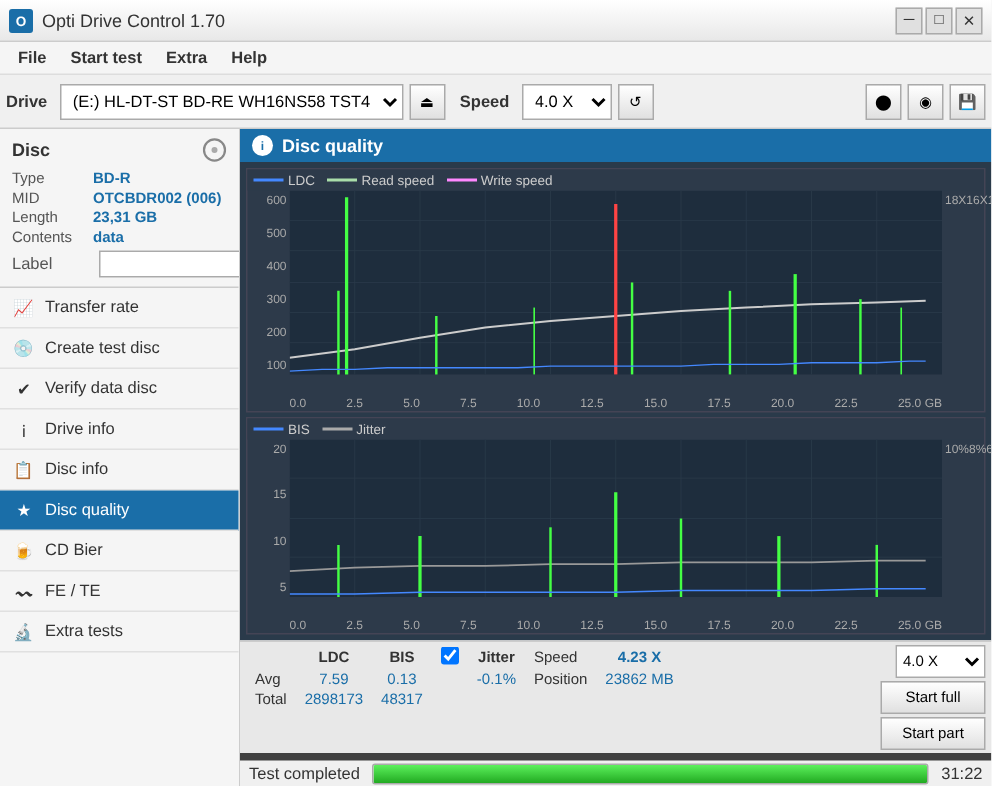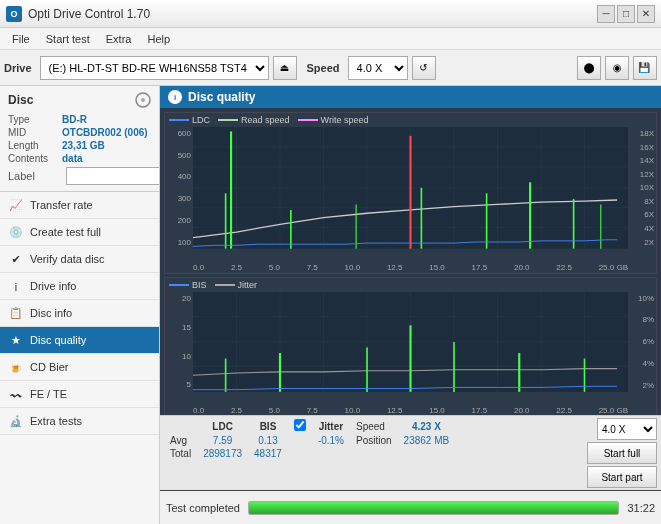--- a/index.html
+++ b/index.html
@@ -18,21 +18,21 @@
     .title-bar-controls { display: flex; gap: 2px; }
     .title-btn { width: 18px; height: 18px; border: 1px solid #aaa; background: #e0e0e0; cursor: pointer; display: flex; align-items: center; justify-content: center; font-size: 10px; color: #333; }
 
     
     .menu-bar {
       background: #f5f5f5;
       border-bottom: 1px solid #ddd;
       display: flex; align-items: center;
       padding: 2px 4px; height: 22px;
     }
-    .menu-item { padding: 2px 8px; cursor: pointer; font-size: 11px; color: #333; }
+    .menu-item { padding: 2px 8px; cursor: pointer; font-size: 11px; color: #333; font-weight: bold; }
 
     
     .toolbar {
       background: #f0f0f0;
       border-bottom: 1px solid #ccc;
       display: flex; align-items: center;
       padding: 3px 4px; height: 36px; gap: 4px;
     }
     .toolbar-label { font-size: 11px; font-weight: bold; color: #333; margin-right: 4px; }
     .drive-select {
@@ -159,60 +159,60 @@
     .chart-body {
       flex: 1;
       display: flex;
       position: relative;
     }
 
     
     .y-axis-right {
       width: 28px;
       display: flex;
+      flex-direction: row;
+      justify-content: space-between;
+      padding: 2px 2px;
+      font-size: 8px;
+      color: #aaa;
+      text-align: right;
+    }
+
+    .chart-canvas-wrap {
+      flex: 1;
+      position: relative;
+      overflow: hidden;
+    }
+
+    .chart-svg {
+      width: 100%;
+      height: 100%;
+    }
+
+    
+    .x-axis {
+      display: flex;
+      justify-content: space-between;
+      padding: 14px 28px 1px 28px;
+      font-size: 8px;
+      color: #aaa;
+    }
+
+    
+    .y-axis-left {
+      width: 28px;
+      display: flex;
       flex-direction: column;
       justify-content: space-between;
       padding: 2px 2px;
       font-size: 8px;
       color: #aaa;
       text-align: right;
     }
 
-    .chart-canvas-wrap {
-      flex: 1;
-      position: relative;
-      overflow: hidden;
-    }
-
-    .chart-svg {
-      width: 100%;
-      height: 100%;
-    }
-
-    
-    .x-axis {
-      display: flex;
-      justify-content: space-between;
-      padding: 14px 28px 1px 28px;
-      font-size: 8px;
-      color: #aaa;
-    }
-
-    
-    .y-axis-left {
-      width: 28px;
-      display: flex;
-      flex-direction: column;
-      justify-content: space-between;
-      padding: 2px 2px;
-      font-size: 8px;
-      color: #aaa;
-      text-align: right;
-    }
-
     
     .stats-footer {
       background: #e8e8e8;
       border-top: 1px solid #ccc;
       padding: 2px 4px;
       display: flex;
       gap: 4px;
       align-items: flex-start;
     }
 
@@ -230,23 +230,23 @@
       background: linear-gradient(to bottom, #fff, #e0e0e0);
       cursor: pointer; font-size: 10px; padding: 0 6px;
     }
     .speed-select-small {
       height: 22px; border: 1px solid #aaa; background: white; font-size: 10px; width: 60px;
     }
 
     
     .bottom-bar {
       background: #f0f0f0;
-      border-top: 1px solid #404040;
+      border-top: 5px solid #404040;
       display: flex; align-items: center;
-      padding: 2px 6px; height: 34px; gap: 8px;
+      padding: 2px 6px; height: 22px; gap: 8px;
     }
     .status-text { font-size: 11px; color: #333; flex: 0 0 auto; }
     .progress-bar-wrap {
       flex: 1;
       height: 14px;
       background: #ccc;
       border: 1px solid #aaa;
       border-radius: 2px;
       overflow: hidden;
     }
@@ -336,21 +336,21 @@
       </div>
     </div>
 
     <div id="nav-items-container">
     <div class="nav-item">
       <span class="nav-icon">📈</span>
       <span>Transfer rate</span>
     </div>
         <div class="nav-item">
       <span class="nav-icon">💿</span>
-      <span>Create test full</span>
+      <span>Create test disc</span>
     </div>
         <div class="nav-item">
       <span class="nav-icon">✔</span>
       <span>Verify data disc</span>
     </div>
         <div class="nav-item">
       <span class="nav-icon">ℹ</span>
       <span>Drive info</span>
     </div>
         <div class="nav-item">

